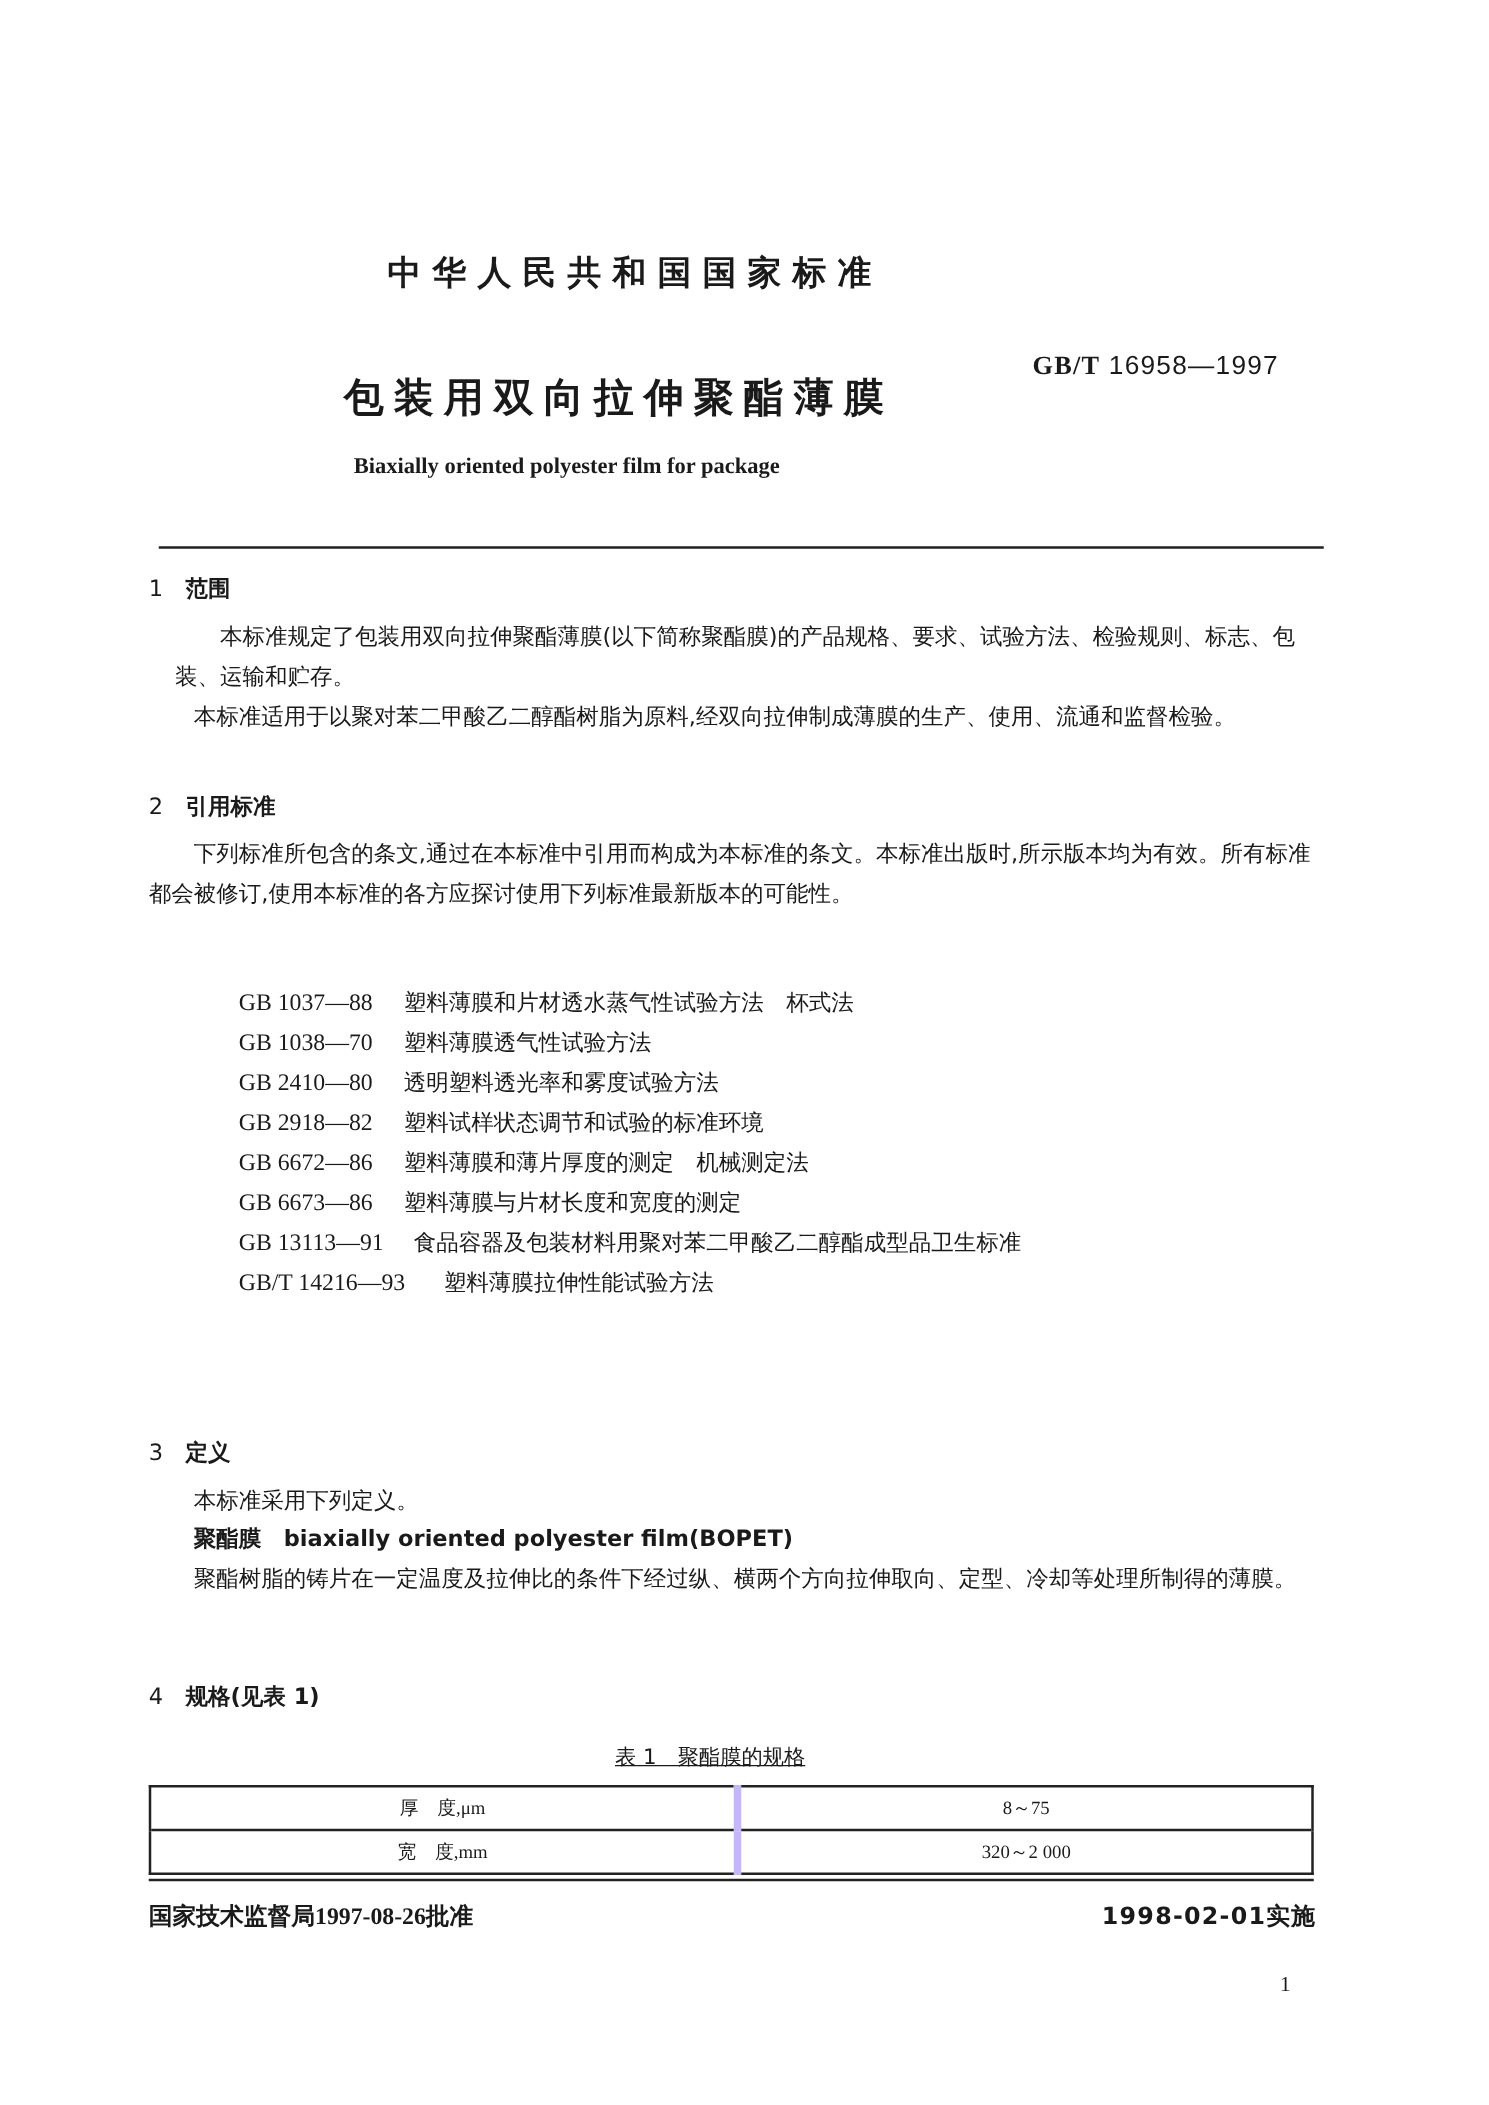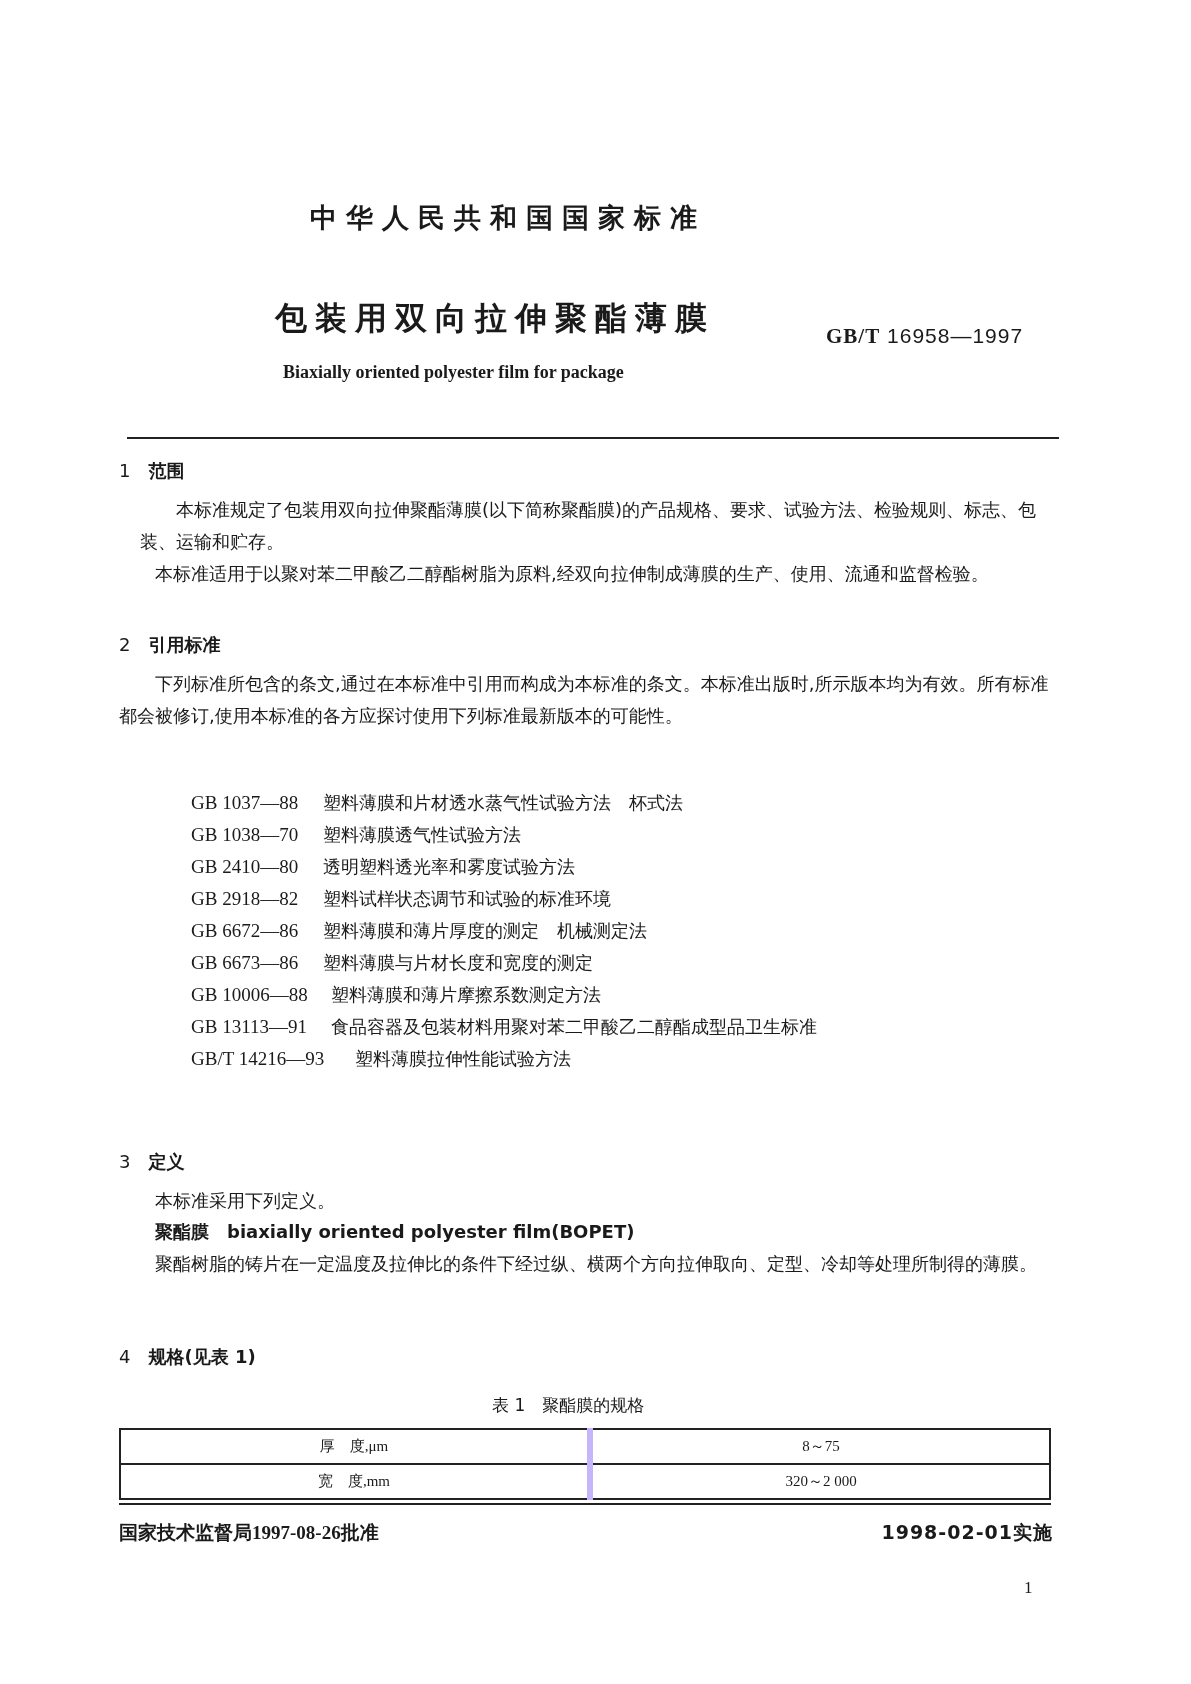--- a/index.html
+++ b/index.html
@@ -8,21 +8,21 @@
     font-family: "DejaVu Serif", "Liberation Serif", serif;
     color: #1a1a1a;
   }
   .abs { position: absolute; }
   .national {
     left: 310px; top: 200px; font-size: 27px; font-weight: bold;
     letter-spacing: 9px; font-family: "DejaVu Sans", sans-serif;
   }
   .std-code {
     left: 826px; top: 280px; font-size: 21px;
-    font-family: "Liberation Sans", sans-serif; letter-spacing: 1px; margin-top: 44px;
+    font-family: "Liberation Sans", sans-serif; letter-spacing: 1px;
   }
   .std-code b { font-family: "Liberation Serif", serif; font-weight: bold; }
   .title-cn {
     left: 275px; top: 297px; font-size: 32px; font-weight: bold;
     letter-spacing: 8px; font-family: "DejaVu Sans", sans-serif;
   }
   .title-en {
     left: 283px; top: 362px; font-size: 18px; font-weight: bold;
     font-family: "Liberation Serif", serif;
   }
@@ -40,21 +40,21 @@
   .ref-list { left: 164px; top: 787px; }
   .ref {
     font-family: "DejaVu Sans", sans-serif; font-size: 18px; height: 32px; line-height: 32px;
     white-space: nowrap;
     margin-left: 27px;
   }
   .ref .code { font-family: "Liberation Serif", serif; font-size: 19px; display: inline-block; }
   .ref .title { margin-left: 14px; }
 
   .table-caption {
-    left: 492px; top: 1394px; font-family: "DejaVu Sans", sans-serif; font-size: 17px;
+    left: 492px; top: 1394px; font-family: "DejaVu Sans", sans-serif; font-size: 17px; text-decoration: underline;
   }
   table.spec {
     position: absolute; left: 119px; top: 1428px; width: 932px; border-collapse: collapse;
     font-family: "Liberation Serif", serif; font-size: 15px;
   }
   table.spec td {
     border: 2px solid #222; height: 33px; text-align: center; padding: 0;
   }
   table.spec td.c1 { width: 466px; border-right: 6px solid #c4b5fd; }
   table.spec tr:first-child td { border-bottom: 1px solid #222; }
@@ -93,21 +93,20 @@
 </div>
 <div class="abs p indent" style="left:119px; top:668px;">下列标准所包含的条文,通过在本标准中引用而构成为本标准的条文。本标准出版时,所示版本均为有效。所有标准都会被修订,使用本标准的各方应探讨使用下列标准最新版本的可能性。</div>
 
 <div class="abs ref-list">
   <div class="ref"><span class="code" style="width:118px">GB 1037—88</span><span class="title">塑料薄膜和片材透水蒸气性试验方法　杯式法</span></div>
   <div class="ref"><span class="code" style="width:118px">GB 1038—70</span><span class="title">塑料薄膜透气性试验方法</span></div>
   <div class="ref"><span class="code" style="width:118px">GB 2410—80</span><span class="title">透明塑料透光率和雾度试验方法</span></div>
   <div class="ref"><span class="code" style="width:118px">GB 2918—82</span><span class="title">塑料试样状态调节和试验的标准环境</span></div>
   <div class="ref"><span class="code" style="width:118px">GB 6672—86</span><span class="title">塑料薄膜和薄片厚度的测定　机械测定法</span></div>
   <div class="ref"><span class="code" style="width:118px">GB 6673—86</span><span class="title">塑料薄膜与片材长度和宽度的测定</span></div>
-  <div class="ref"><span class="code" style="width:126px">GB 10006—88</span><span class="title">塑料薄膜和薄片摩擦系数测定方法</span></div>
   <div class="ref"><span class="code" style="width:126px">GB 13113—91</span><span class="title">食品容器及包装材料用聚对苯二甲酸乙二醇酯成型品卫生标准</span></div>
   <div class="ref"><span class="code" style="width:150px">GB/T 14216—93</span><span class="title">塑料薄膜拉伸性能试验方法</span></div>
 </div>
 
 <div class="abs h" style="left:119px; top:1150px;">
   <span class="num">3</span><span>定义</span>
 </div>
 <div class="abs p indent" style="left:119px; top:1185px;">本标准采用下列定义。</div>
 <div class="abs p indent" style="left:119px; top:1216px;font-weight:bold;">聚酯膜　biaxially oriented polyester film(BOPET)</div>
 <div class="abs p indent" style="left:119px; top:1248px;">聚酯树脂的铸片在一定温度及拉伸比的条件下经过纵、横两个方向拉伸取向、定型、冷却等处理所制得的薄膜。</div>

